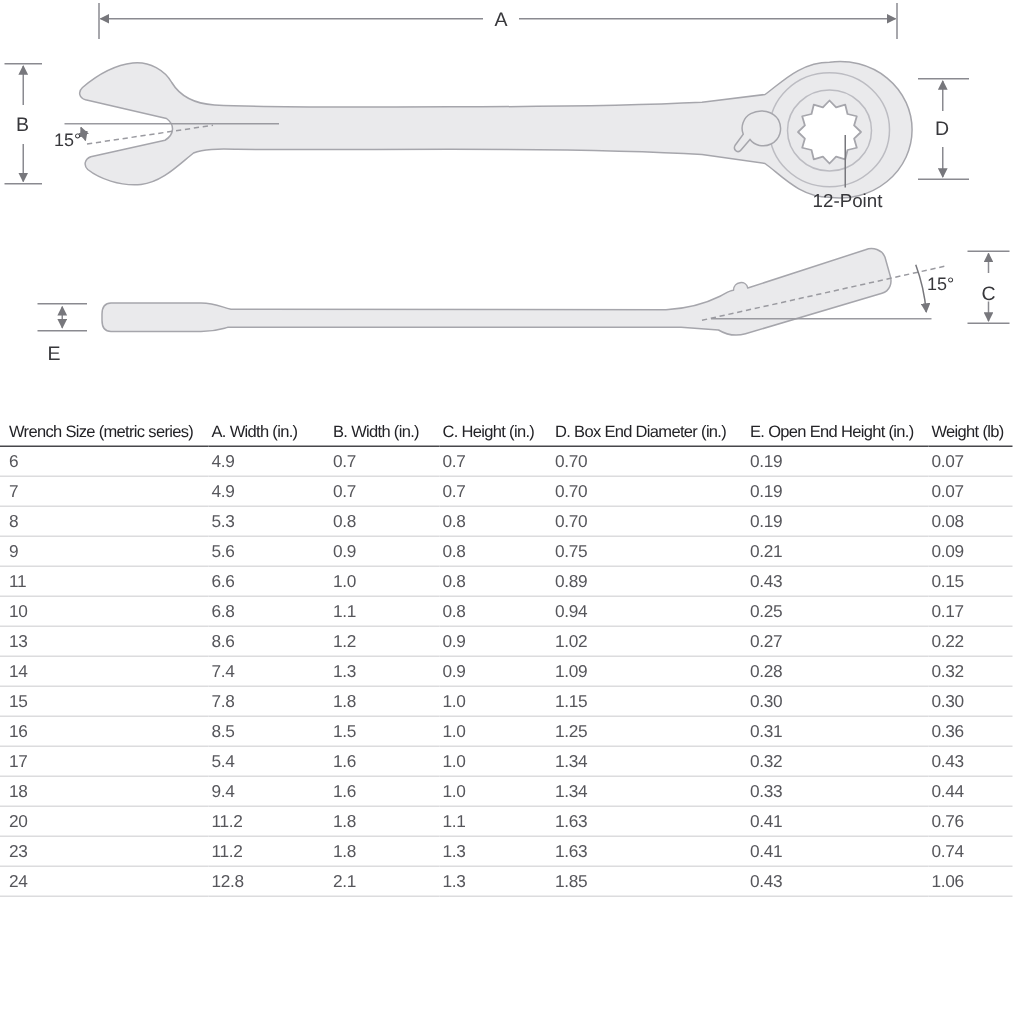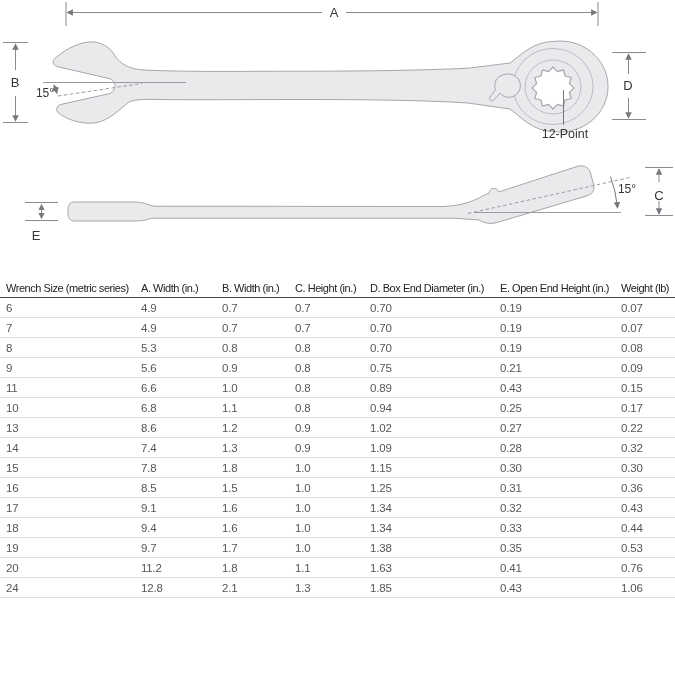--- a/index.html
+++ b/index.html
@@ -263,55 +263,55 @@
           <td>16</td>
           <td>8.5</td>
           <td>1.5</td>
           <td>1.0</td>
           <td>1.25</td>
           <td>0.31</td>
           <td>0.36</td>
         </tr>
         <tr>
           <td>17</td>
-          <td>9.1</td>
+          <td>5.4</td>
           <td>1.6</td>
           <td>1.0</td>
           <td>1.34</td>
           <td>0.32</td>
           <td>0.43</td>
         </tr>
         <tr>
           <td>18</td>
           <td>9.4</td>
           <td>1.6</td>
           <td>1.0</td>
           <td>1.34</td>
           <td>0.33</td>
           <td>0.44</td>
-        </tr>
-        <tr>
-          <td>19</td>
-          <td>9.7</td>
-          <td>1.7</td>
-          <td>1.0</td>
-          <td>1.38</td>
-          <td>0.35</td>
-          <td>0.53</td>
         </tr>
         <tr>
           <td>20</td>
           <td>11.2</td>
           <td>1.8</td>
           <td>1.1</td>
           <td>1.63</td>
           <td>0.41</td>
           <td>0.76</td>
         </tr>
         <tr>
+          <td>23</td>
+          <td>11.2</td>
+          <td>1.8</td>
+          <td>1.3</td>
+          <td>1.63</td>
+          <td>0.41</td>
+          <td>0.74</td>
+        </tr>
+        <tr>
           <td>24</td>
           <td>12.8</td>
           <td>2.1</td>
           <td>1.3</td>
           <td>1.85</td>
           <td>0.43</td>
           <td>1.06</td>
         </tr>
       </tbody>
   </table>

